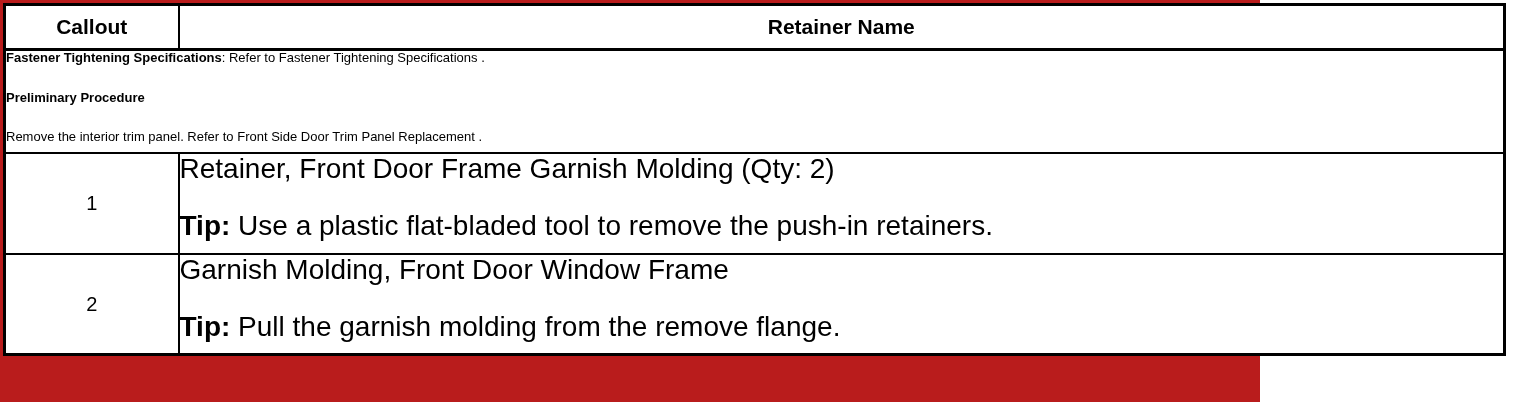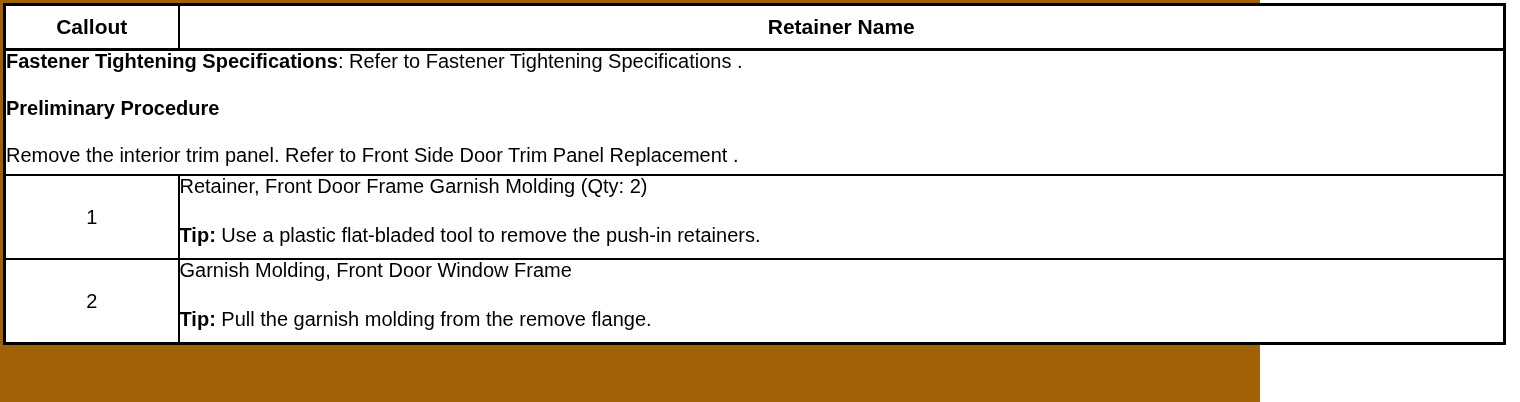--- a/index.html
+++ b/index.html
@@ -12,21 +12,21 @@
     height: 402px;
     font-family: "Liberation Sans", sans-serif;
     color: #000000;
     overflow: hidden;
   }
 
   .page {
     position: relative;
     width: 1260px;
     height: 402px;
-    background: #a16207;
+    background: #b91c1c;
   }
 
   
   .spec-table {
     position: absolute;
     left: 3px;
     top: 3px;
     width: 1503px;
     border-collapse: collapse;
     table-layout: fixed;
@@ -62,42 +62,42 @@
   }
   .hdr-cell.callout { border-left: 0 !important; }
   .hdr-cell.name    { border-right: 0 !important; }
 
   
   .prelim-cell {
     border-left: 0 !important;
     border-right: 0 !important;
     border-top: 0 !important;
     padding: 9px 6px 10px 6px;
-    font-size: 20px;
+    font-size: 13px;
     line-height: 1.05;
     text-align: left;
     vertical-align: top;
   }
   .prelim-line {
     margin: 0 0 26px 0;
     white-space: nowrap;
   }
   .prelim-line:last-child { margin-bottom: 8px; }
 
   
   .callout-cell {
     border-left: 0 !important;
     text-align: center;
     font-size: 20px;
     vertical-align: middle;
   }
   .name-cell {
     border-right: 0 !important;
     padding: 11px 6px 11px 11px;
-    font-size: 20px;
+    font-size: 28px;
     line-height: 1.05;
     text-align: left;
     vertical-align: top;
   }
   .name-cell.last { border-bottom: 0 !important; }
   .callout-cell.last { border-bottom: 0 !important; }
 
   .item-line {
     margin: 0 0 28px 0;
     white-space: nowrap;

